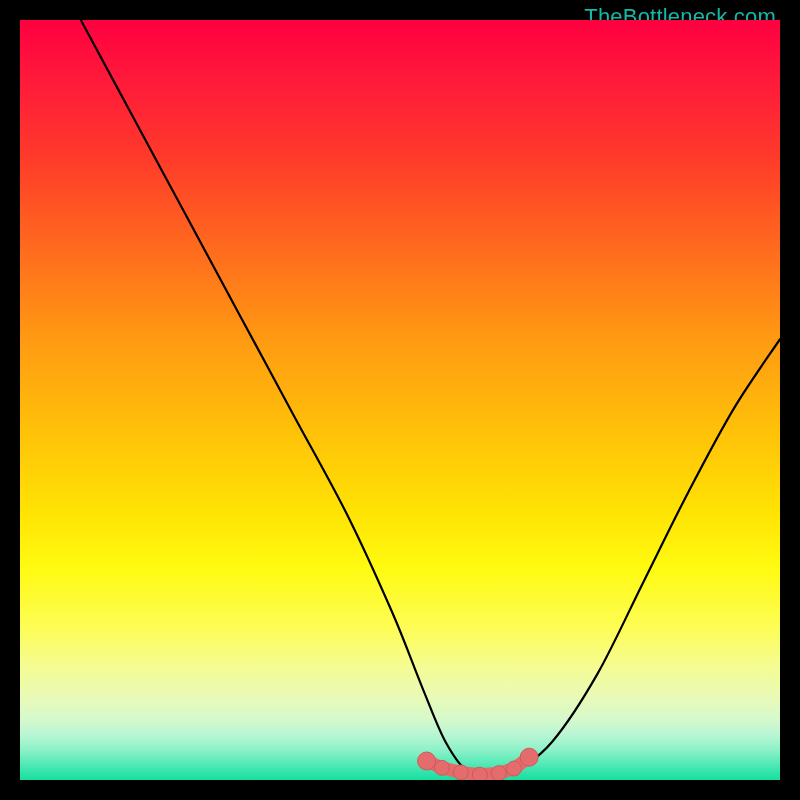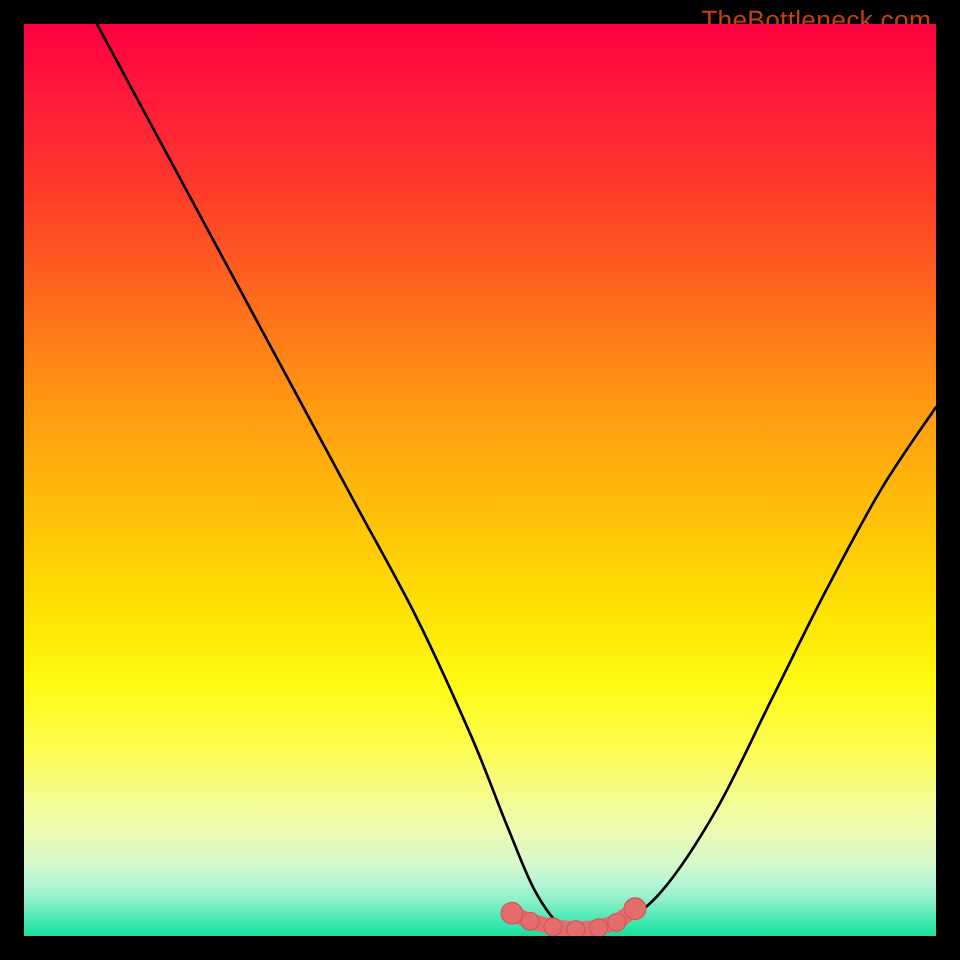--- a/index.html
+++ b/index.html
@@ -46,21 +46,21 @@
     position: absolute;
     left: 0;
     top: 0;
     width: 760px;
     height: 760px;
   }
   .watermark {
     position: absolute;
     top: 4px;
     right: 24px;
-    color: #c2410c;
+    color: #14b8a6;
     font-size: 22px;
     letter-spacing: 0.2px;
     user-select: none;
   }
 </style>
 </head>
 <body>
 
 <div class="frame">
 

